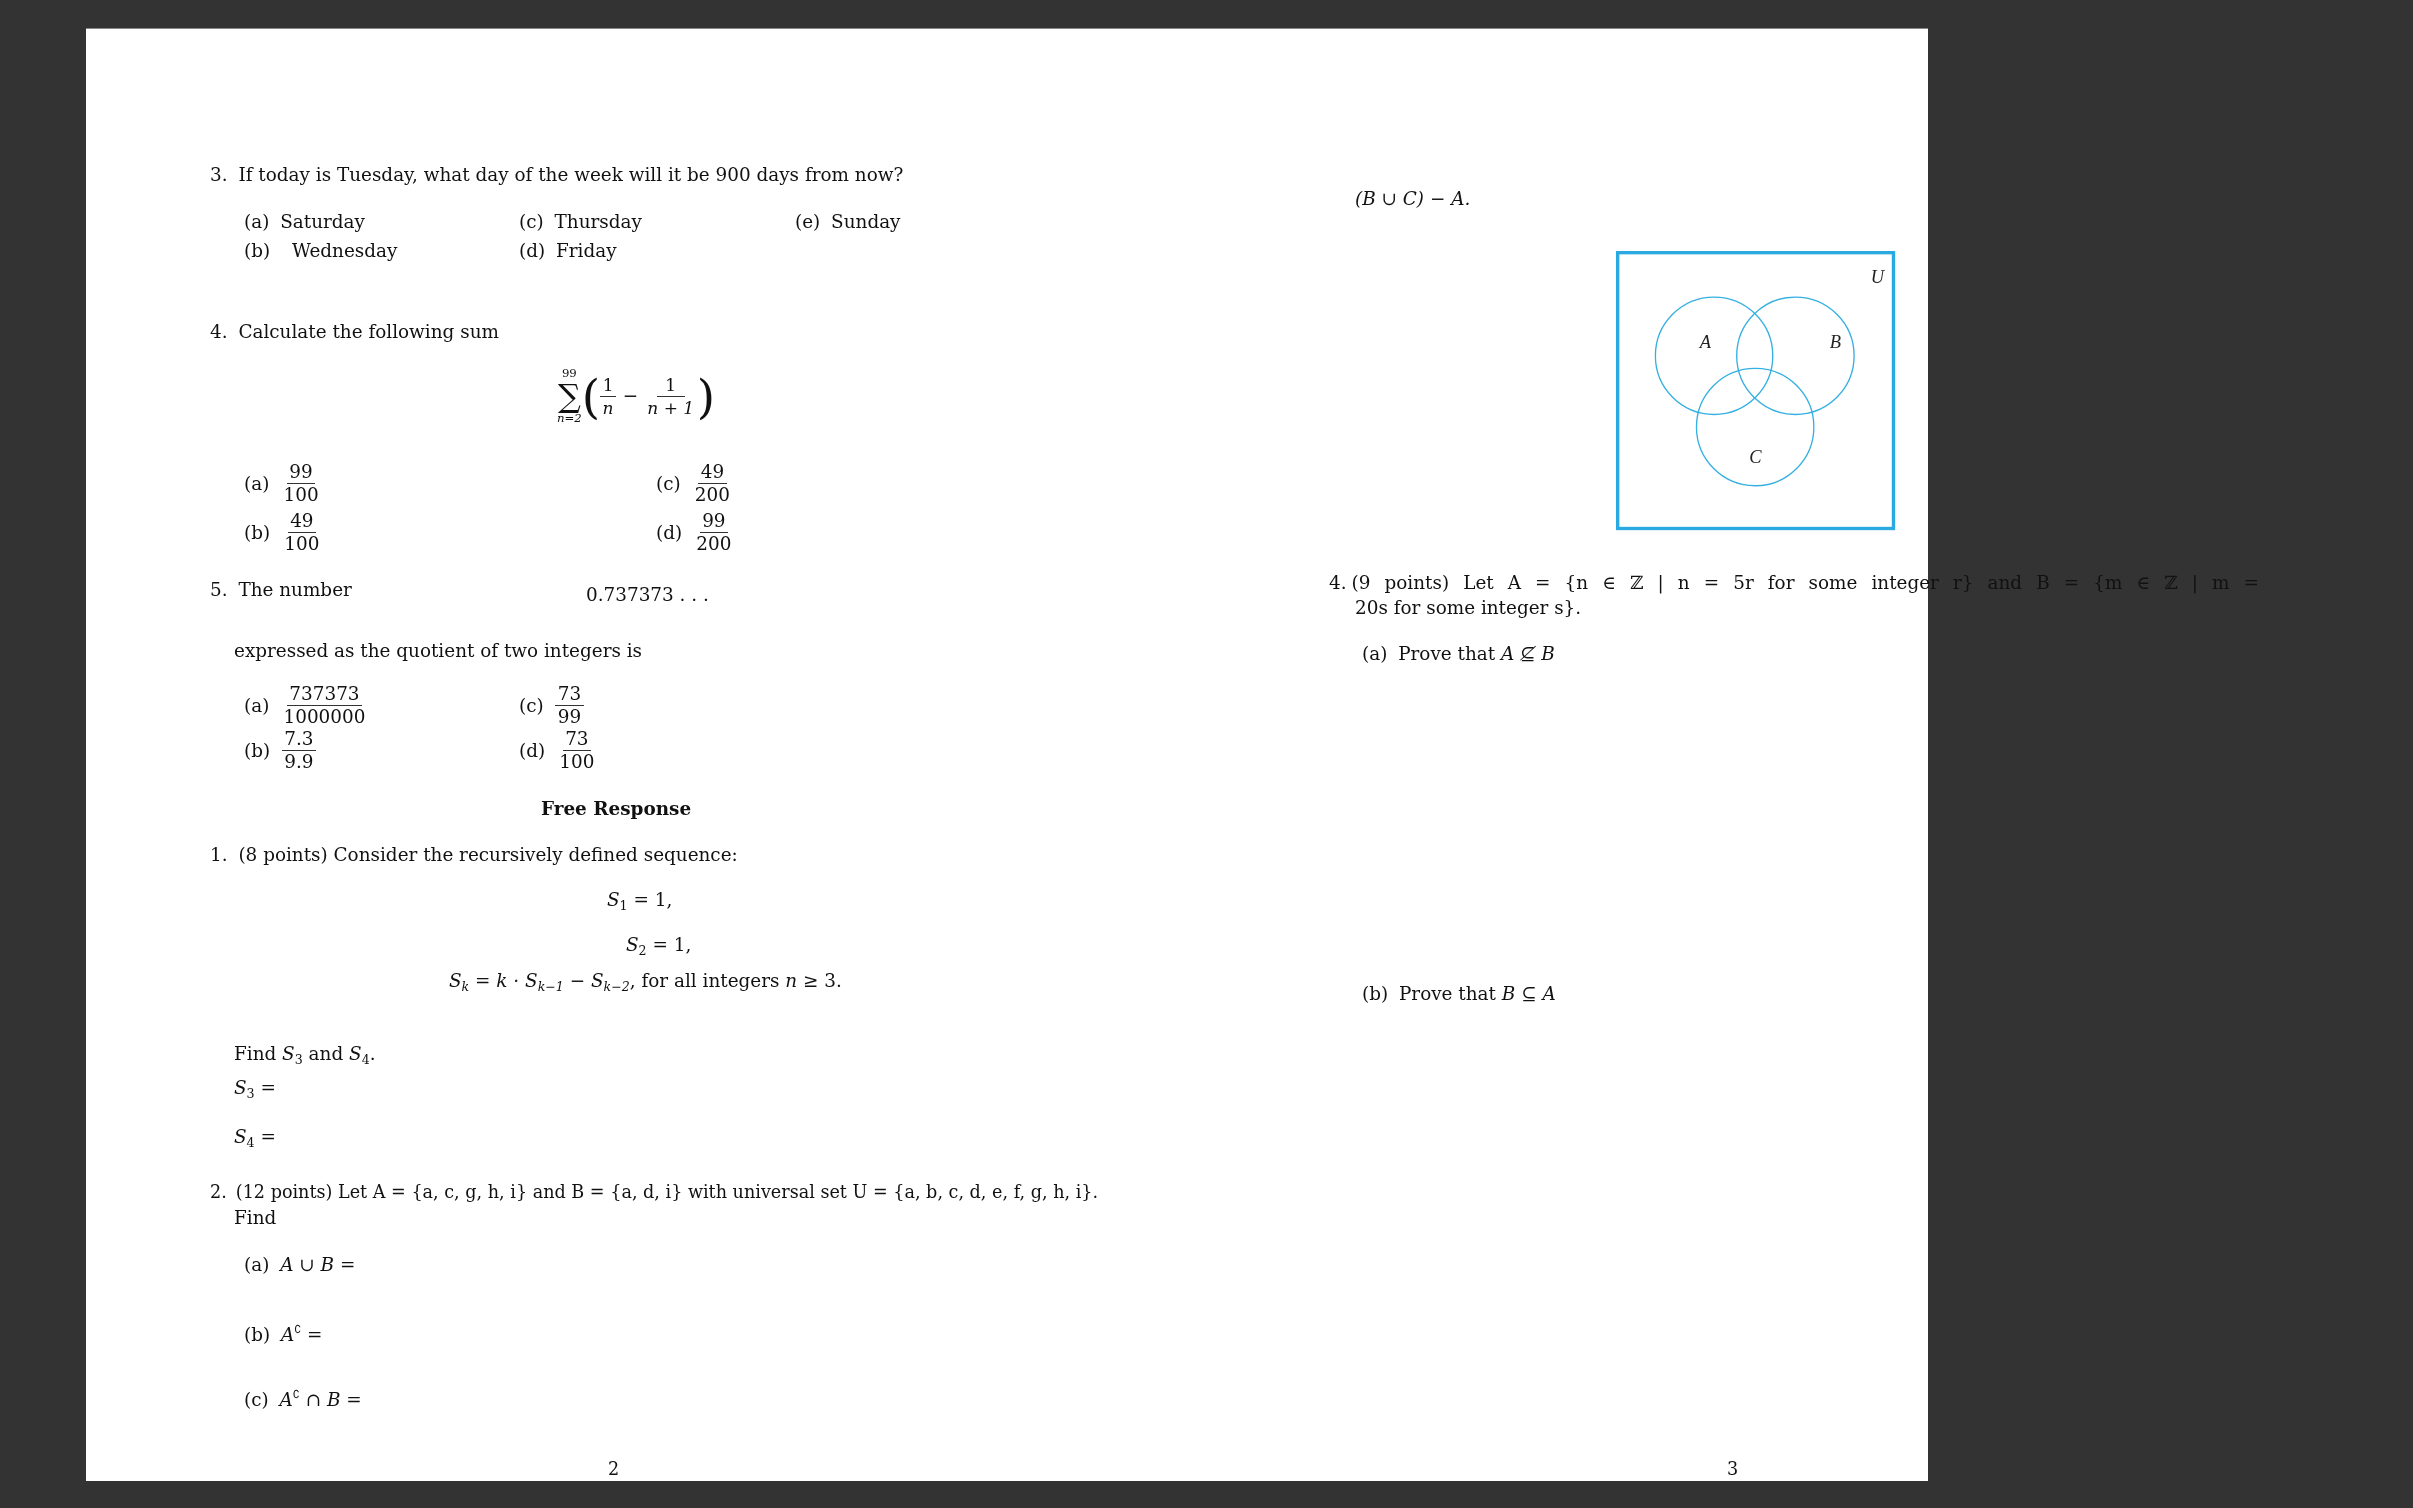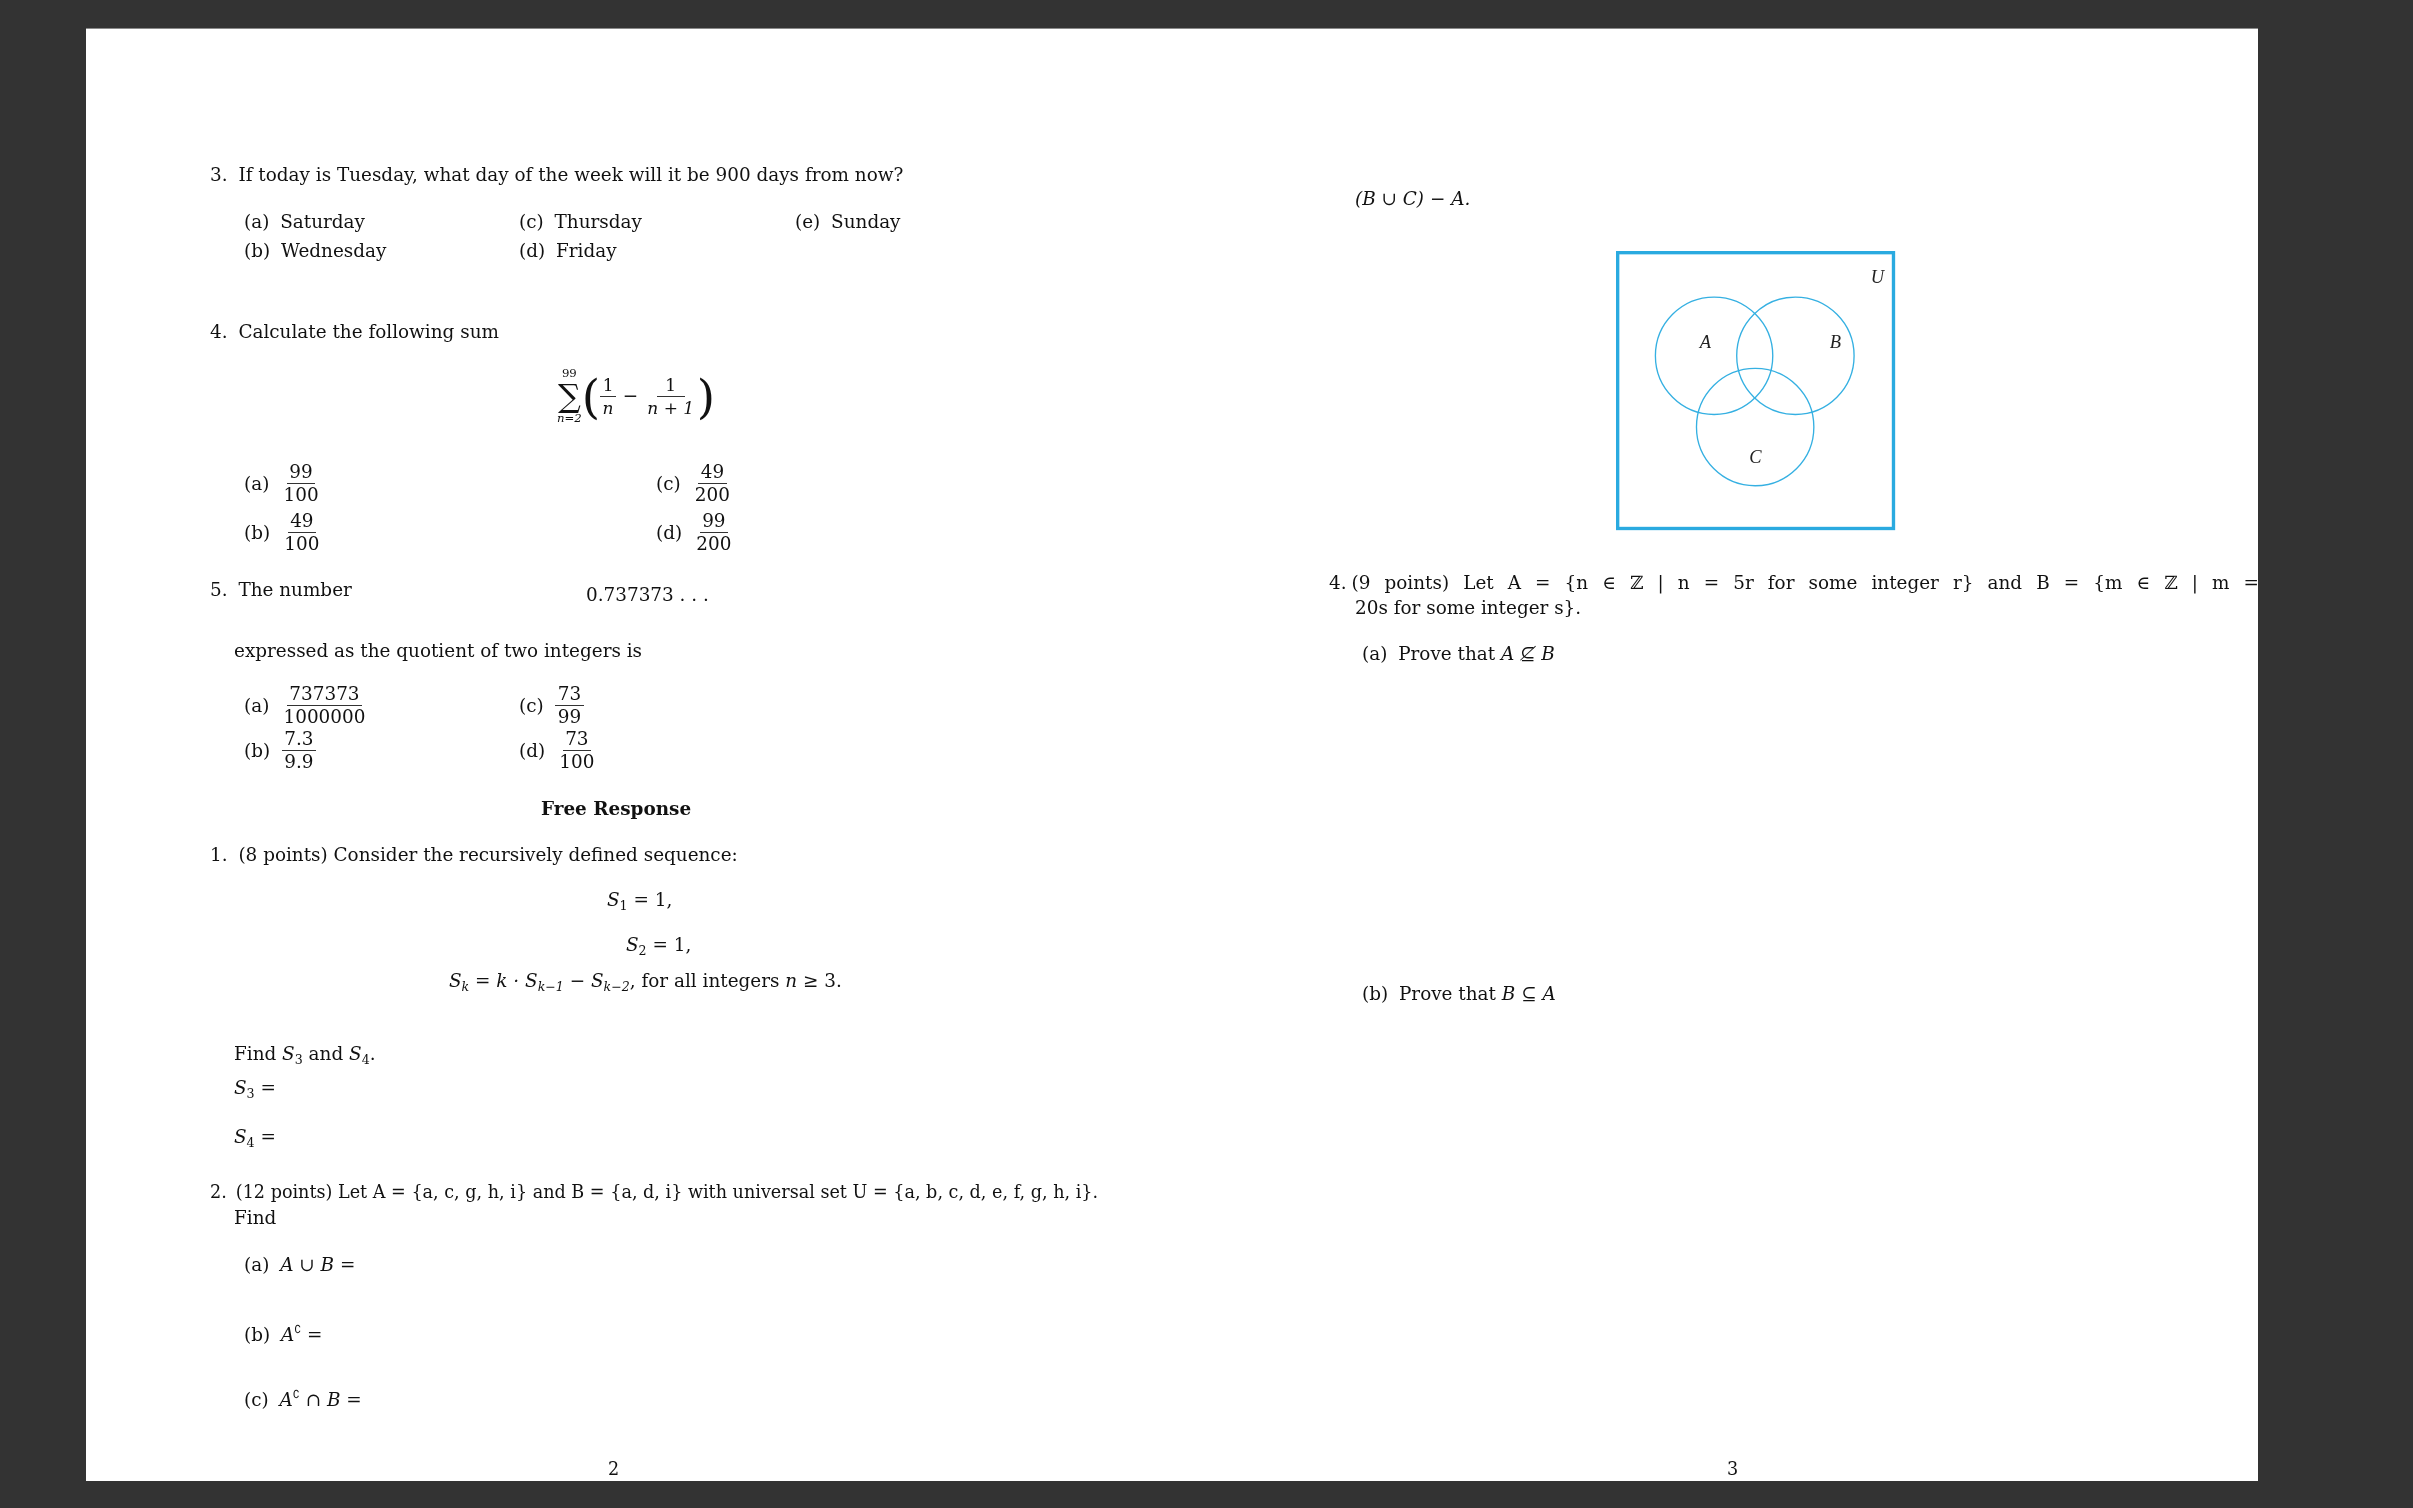--- a/index.html
+++ b/index.html
@@ -7,21 +7,21 @@
     width: 2413px; height: 1508px;
     background: #333333;
     position: relative;
     overflow: hidden;
     font-family: "DejaVu Serif", "Liberation Serif", serif;
     color: #111;
   }
   .page {
     position: absolute;
     left: 86px; top: 28px;
-    width: 2172px; height: 1452px;
+    width: 1842px; height: 1452px;
     background: #ffffff;
     border-top: 0.8px solid #8a8a8a;
   }
   .abs { position: absolute; white-space: nowrap; }
   .txt { font-size: 18.4px; line-height: 23.5px; }
   .i { font-style: italic; }
   .b { font-weight: bold; }
   .sub { font-size: 12.6px; vertical-align: -4.2px; }
   .sup { font-size: 11px; vertical-align: 7.5px; }
   .frac {
@@ -49,21 +49,21 @@
   <div class="abs txt" style="left:124px; top:134px;">
     <span>3.</span>
     <span style="margin-left:5px">If today is Tuesday, what day of the week will it be 900 days from now?</span>
   </div>
   <div class="abs txt" style="left:158px; top:181px;">
     <span>(a)</span>
     <span style="margin-left:5px">Saturday</span>
   </div>
   <div class="abs txt" style="left:158px; top:210px;">
     <span>(b)</span>
-    <span style="margin-left:5px">Wednesday</span>
+    <span style="margin-left:16px">Wednesday</span>
   </div>
   <div class="abs txt" style="left:433px; top:181px;">
     <span>(c)</span>
     <span style="margin-left:5px">Thursday</span>
   </div>
   <div class="abs txt" style="left:433px; top:210px;">
     <span>(d)</span>
     <span style="margin-left:5px">Friday</span>
   </div>
   <div class="abs txt" style="left:709px; top:181px;">

